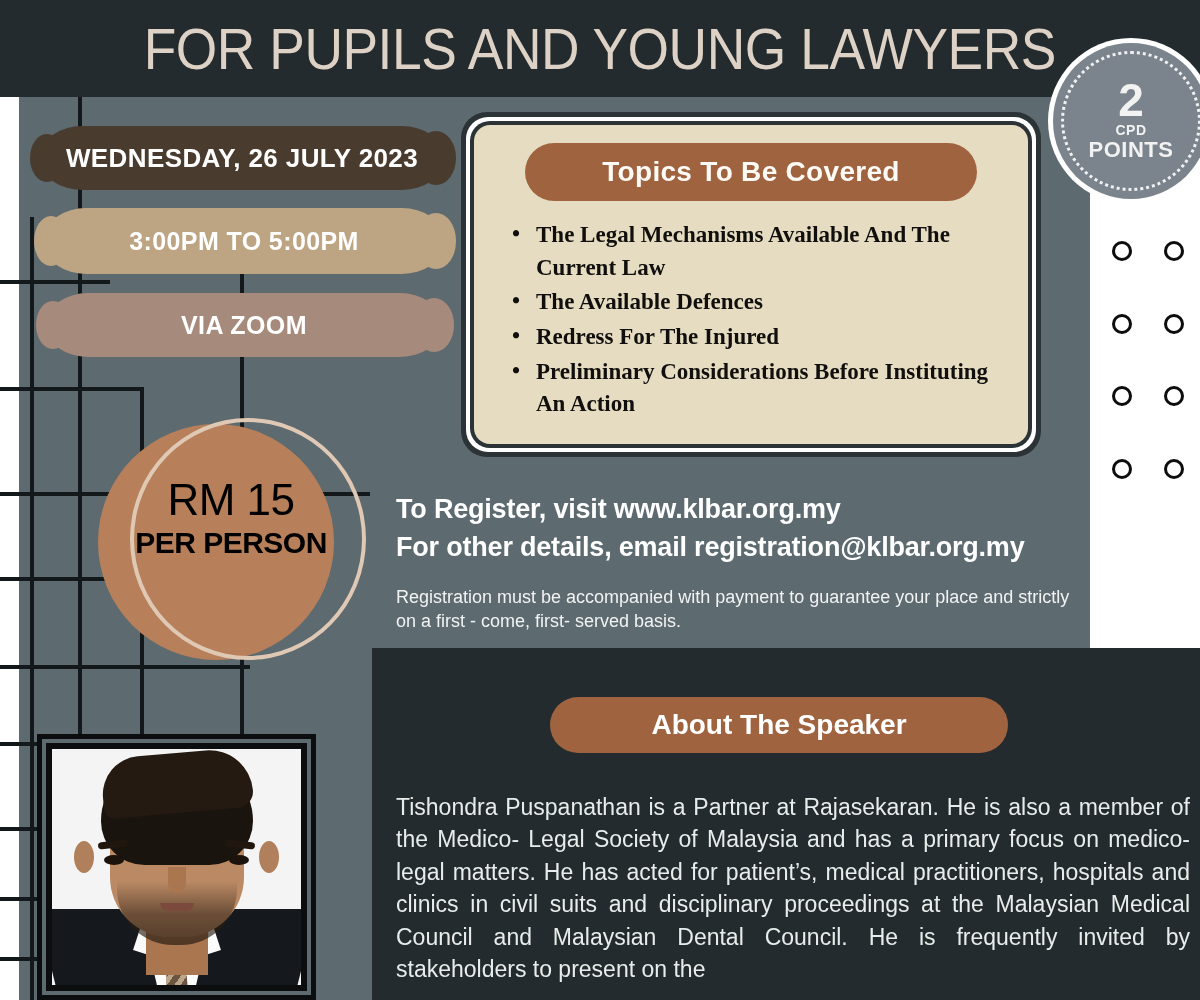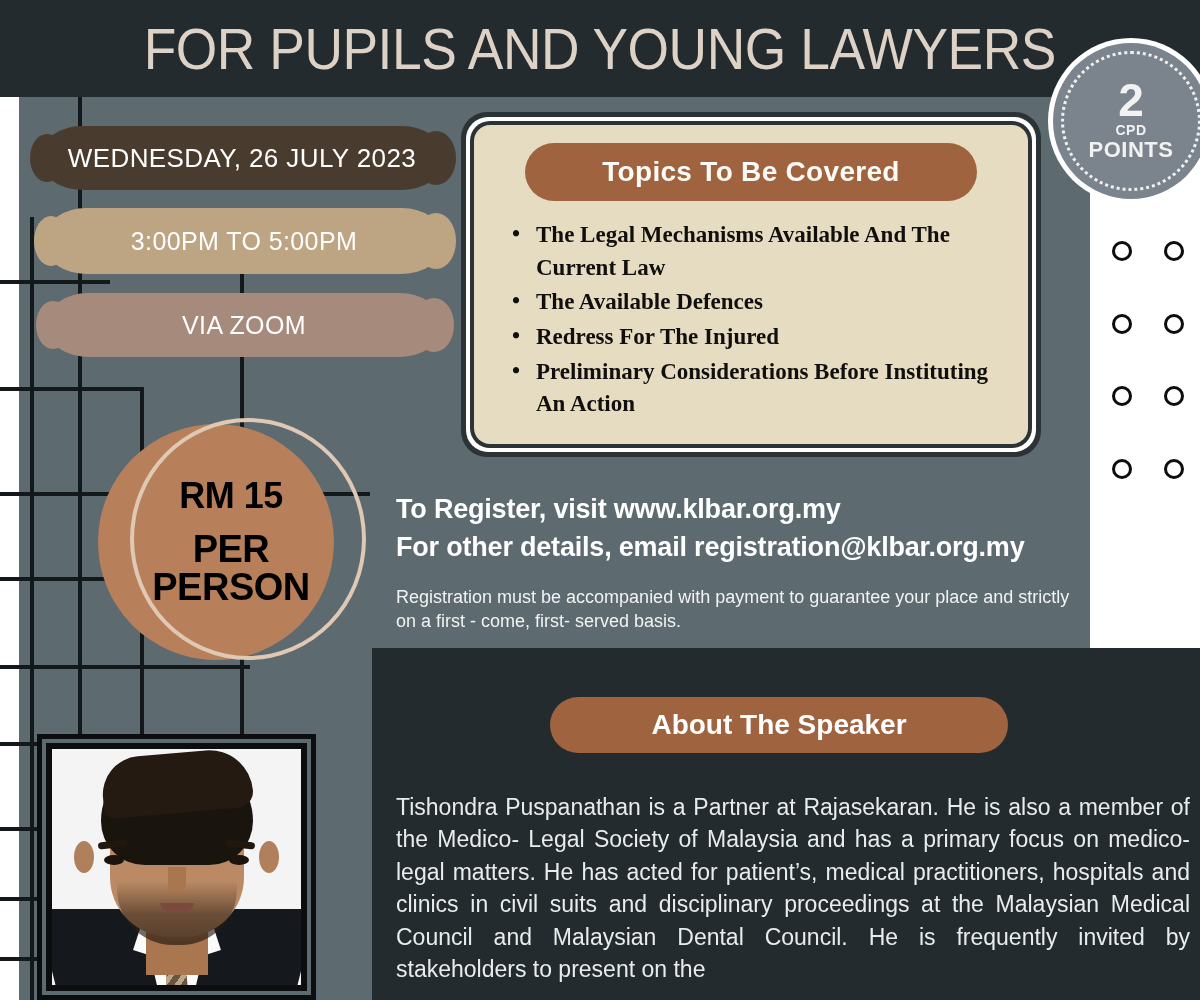--- a/index.html
+++ b/index.html
@@ -60,21 +60,21 @@
     border:3px dotted #f0f1f2;
   }
   .cpd-num { font-size:46px; font-weight:bold; line-height:0.95; position:relative; }
   .cpd-l1 { font-size:14px; font-weight:bold; line-height:1.1; position:relative; letter-spacing:0.5px; }
   .cpd-l2 { font-size:22px; font-weight:bold; line-height:1.1; position:relative; letter-spacing:0.5px; }
 
   
   .brush {
     position:absolute; z-index:5;
     display:flex; align-items:center; justify-content:center;
-    color:#ffffff; font-weight:normal; letter-spacing:0.4px;
+    color:#ffffff; font-weight:bold; letter-spacing:0.4px;
     border-radius:40px / 28px;
     text-align:right;
   }
   .brush::before {
     content:""; position:absolute; left:-12px; top:12%;
     width:34px; height:76%; background:inherit; border-radius:50%;
   }
   .brush::after {
     content:""; position:absolute; right:-14px; top:8%;
     width:40px; height:84%; background:inherit; border-radius:50%;
@@ -91,22 +91,22 @@
     background:#b7805b; border-radius:50%;
   }
   .price-ring {
     position:absolute; left:32px; top:0; width:236px; height:242px;
     border:4px solid #e0c9b4; border-radius:50%;
   }
   .price-text {
     position:absolute; left:18px; top:60px; width:230px;
     text-align:center; color:#000; line-height:1;
   }
-  .price-main { font-size:36px; font-weight:bold; letter-spacing:-0.5px; }
-  .price-sub { font-size:38px; font-weight:bold; letter-spacing:-0.5px; margin-top:16px; }
+  .price-main { font-size:44px; font-weight:normal; letter-spacing:-0.5px; }
+  .price-sub { font-size:30px; font-weight:bold; letter-spacing:-0.5px; margin-top:6px; }
 
   
   .topics-box {
     position:absolute; left:461px; top:112px; width:580px; height:345px; z-index:5;
     background:#2b3336; border-radius:26px; padding:5px;
   }
   .topics-mid { width:100%; height:100%; background:#ffffff; border-radius:22px; padding:4px; }
   .topics-inner {
     width:100%; height:100%; background:#2b3336; border-radius:20px; padding:4px;
   }

